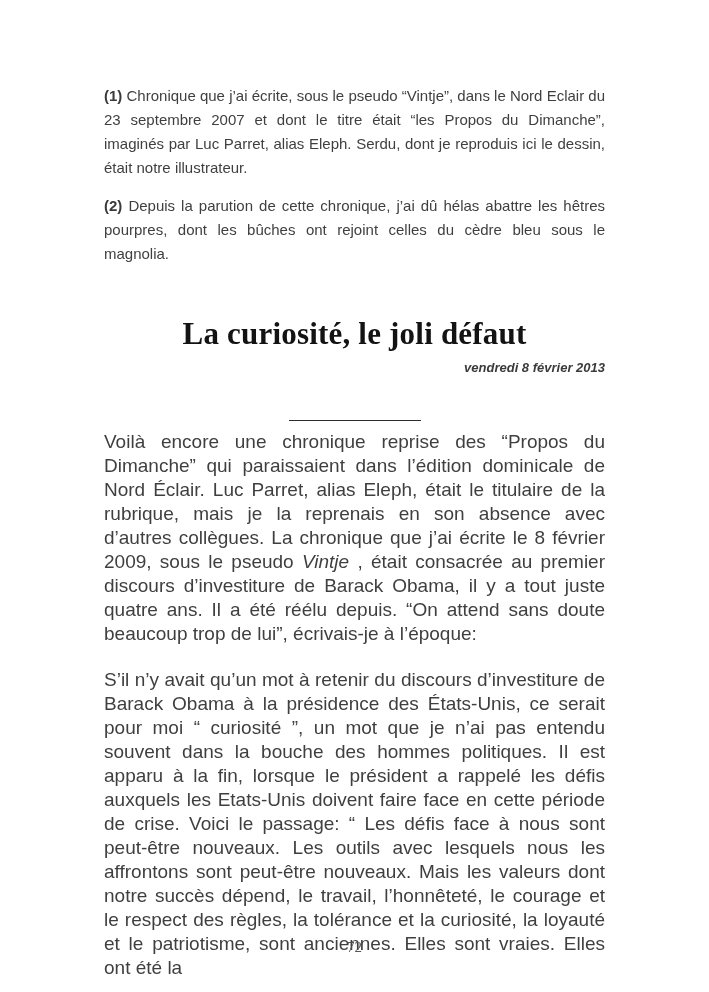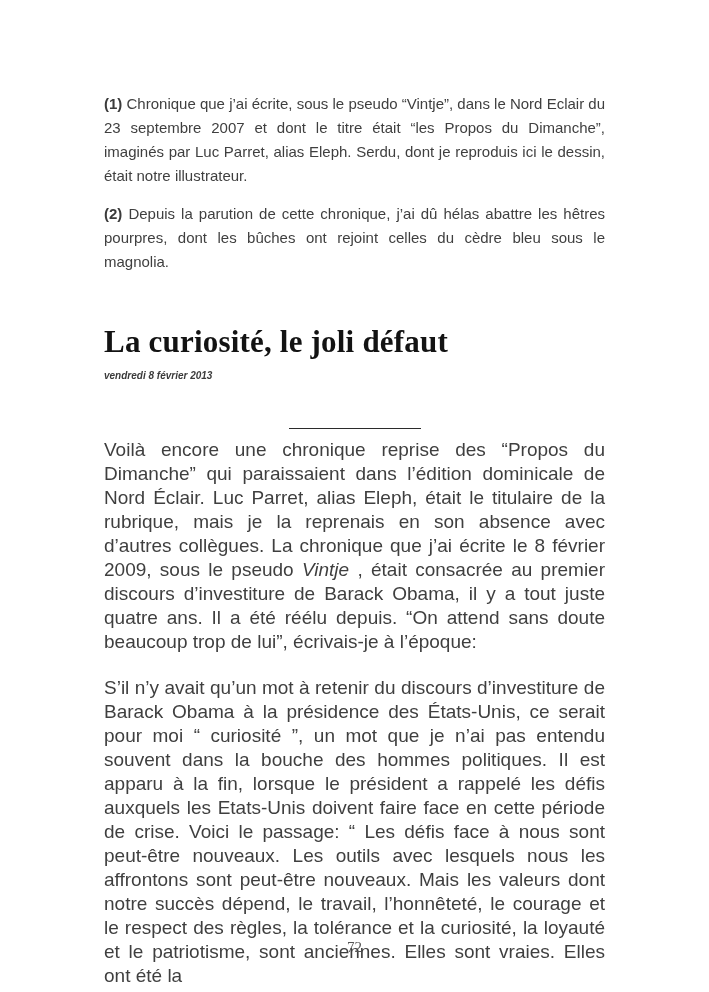--- a/index.html
+++ b/index.html
@@ -11,52 +11,53 @@
     position: relative;
     width: 709px;
     height: 992px;
     background: #ffffff;
     overflow: hidden;
     font-family: "Liberation Sans", "DejaVu Sans", sans-serif;
     color: #3f3f3f;
   }
   .content {
     width: 501px;
-    margin: 12px auto;
+    margin: 4px auto;
     padding-top: 80px;
   }
   .footnote {
     font-size: 15px;
     line-height: 24px;
     text-align: justify;
     margin: 0 0 14px 0;
     color: #3f3f3f;
   }
   .footnote .fn-marker {
     font-weight: 700;
     color: #3b3b3b;
   }
   .article-title {
     font-family: "Liberation Serif", "DejaVu Serif", serif;
     font-weight: 700;
     font-size: 31px;
     line-height: 43px;
+    text-align: center;
     color: #131313;
     margin: 46px 0 0 0;
     letter-spacing: 0.2px;
   }
   .article-title .title-line {
     display: block;
   }
   .article-date {
     font-style: italic;
     font-weight: 700;
-    font-size: 10px;
+    font-size: 13px;
     line-height: 20px;
-    text-align: left;
+    text-align: right;
     color: #3b3b3b;
     margin: 3px 0 0 0;
   }
   .divider {
     width: 132px;
     border: none;
     border-top: 1px solid #2b2b2b;
     margin: 42px auto 9px auto;
   }
   .body-para {

